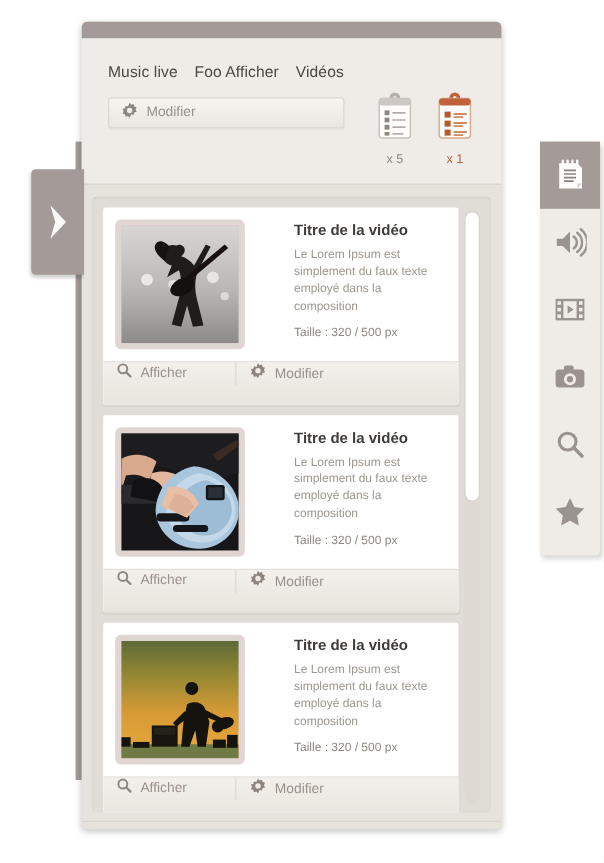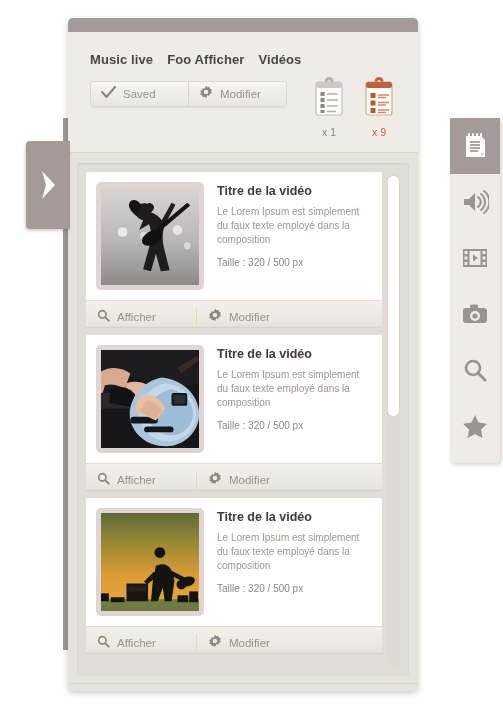--- a/index.html
+++ b/index.html
@@ -70,21 +70,21 @@
   .header {
     background: #efece7;
     padding: 20px 22px 14px 22px;
     border-bottom: 1px solid #d7d2ca;
   }
   .crumbs {
     display: flex; gap: 14px; align-items: baseline;
     margin-bottom: 14px;
   }
   .crumb {
-    font-size: 13px; font-weight: bold; color: #4a4642;
+    font-size: 13px; font-weight: normal; color: #4a4642;
     letter-spacing: .1px; cursor: pointer; white-space: nowrap;
   }
   .header-row { display: flex; align-items: flex-start; justify-content: space-between; }
 
   .btnbar {
     display: flex; align-items: stretch;
     background: linear-gradient(#f7f5f1, #e9e5df);
     border: 1px solid #dcd7cf;
     border-radius: 3px;
     height: 26px; width: 197px;
@@ -124,34 +124,34 @@
   }
   .card-body { display: flex; padding: 10px; gap: 13px; }
   .thumb {
     width: 108px; height: 108px; flex: 0 0 108px;
     border: 5px solid #e0d5d2;
     border-radius: 5px;
     overflow: hidden; position: relative;
     background: #cfcac4;
   }
   .thumb .pic { position: absolute; inset: 0; }
-  .meta { padding-top: 2px; min-width: 0; }
+  .meta { padding-top: 2px; min-width: 0; margin-left: 28px; }
   .meta .t {
     font-size: 12.5px; font-weight: bold; color: #3f3b38;
     margin: 0 0 7px 0;
   }
   .meta .d {
     font-size: 10px; color: #9c968f; line-height: 1.42;
     margin: 0 0 9px 0; max-width: 160px;
   }
   .meta .s { font-size: 10px; color: #8c867f; margin: 0; }
 
   .cardbar {
-    display: flex; align-items: flex-end;
-    height: 26px;
+    display: flex; align-items: flex-start;
+    height: 36px;
     background: linear-gradient(#f3f0eb, #e8e4dd);
     border-top: 1px solid #e2ded7;
   }
   .cardbar .seg {
     display: flex; align-items: center; gap: 7px;
     padding: 0 11px; cursor: pointer; width: 110px;
   }
   .cardbar .seg + .seg { border-left: 1px solid #dcd7cf; }
   .cardbar .lbl { font-size: 11.5px; color: #9a918b; }
   .cardbar .filler { flex: 1; background: #e6e3dd; border-left: 1px solid #dcd7cf; }
@@ -278,28 +278,20 @@
       <div class="crumbs">
         <span class="crumb">Music live</span>
         <span class="crumb">Foo Afficher</span>
         <span class="crumb">Vidéos</span>
       </div>
 
       <div class="header-row">
         <div class="btnbar">
           <div class="seg">
             <span>
-              <svg width="15" height="13" viewBox="0 0 15 13">
-                <path d="M1 6 L5.5 11 L14 1" fill="none" stroke="#8d867f" stroke-width="2.1" stroke-linecap="round" stroke-linejoin="round"></path>
-              </svg>
-            </span>
-            <span class="lbl">Saved</span>
-          </div>
-          <div class="seg">
-            <span>
               <svg width="14" height="14" viewBox="0 0 16 16">
                 <path d="M8 0.8 l1.5 1.9 2.3 -.7 .6 2.3 2.3 .7 -1 2.2 1 2.2 -2.3 .7 -.6 2.3 -2.3 -.7 L8 15.2 6.5 13.3 4.2 14 3.6 11.7 1.3 11 2.3 8.8 1.3 6.6 3.6 5.9 4.2 3.6 6.5 4.3 Z" fill="#8d867f"></path>
                 <circle cx="8" cy="8" r="2.6" fill="#efece7"></circle>
               </svg>
             </span>
             <span class="lbl">Modifier</span>
           </div>
         </div>
 
         <div class="clips">
@@ -316,21 +308,21 @@
                   <rect x="8.5" y="35" width="4" height="3"></rect>
                 </g>
                 <g stroke="#b5aeaa" stroke-width="1.4">
                   <line x1="15" y1="19" x2="26" y2="19"></line>
                   <line x1="15" y1="25" x2="26" y2="25"></line>
                   <line x1="15" y1="31" x2="26" y2="31"></line>
                   <line x1="15" y1="36.5" x2="24" y2="36.5"></line>
                 </g>
               </svg>
             </span>
-            <span class="cnt">x 1</span>
+            <span class="cnt">x 5</span>
           </div>
           <div class="clip orange">
             <span>
               <svg width="34" height="44" viewBox="0 0 34 44">
                 <path d="M17 2 a4.5 4.5 0 0 1 4.5 4.5 v2 h-3 v-2 a1.5 1.5 0 0 0 -3 0 v2 h-3 v-2 A4.5 4.5 0 0 1 17 2 Z" fill="#c0613a"></path>
                 <rect x="4" y="7" width="26" height="33" rx="2.5" fill="#fdfcfa" stroke="#d9a98f" stroke-width="1.2"></rect>
                 <rect x="4" y="7" width="26" height="6" rx="2.5" fill="#c0613a"></rect>
                 <g fill="#b45a2e">
                   <rect x="8.5" y="18" width="5" height="5"></rect>
                   <rect x="8.5" y="25.5" width="5" height="5"></rect>
@@ -339,21 +331,21 @@
                 <g stroke="#cf8a63" stroke-width="1.5">
                   <line x1="16" y1="20" x2="27" y2="20"></line>
                   <line x1="16" y1="22.6" x2="24" y2="22.6"></line>
                   <line x1="16" y1="27.5" x2="27" y2="27.5"></line>
                   <line x1="16" y1="30.1" x2="24" y2="30.1"></line>
                   <line x1="16" y1="35" x2="27" y2="35"></line>
                   <line x1="16" y1="37.6" x2="24" y2="37.6"></line>
                 </g>
               </svg>
             </span>
-            <span class="cnt">x 9</span>
+            <span class="cnt">x 1</span>
           </div>
         </div>
       </div>
     </div>
 
     <div class="listwrap">
 
       <div class="card">
         <div class="card-body">
           <div class="thumb">

